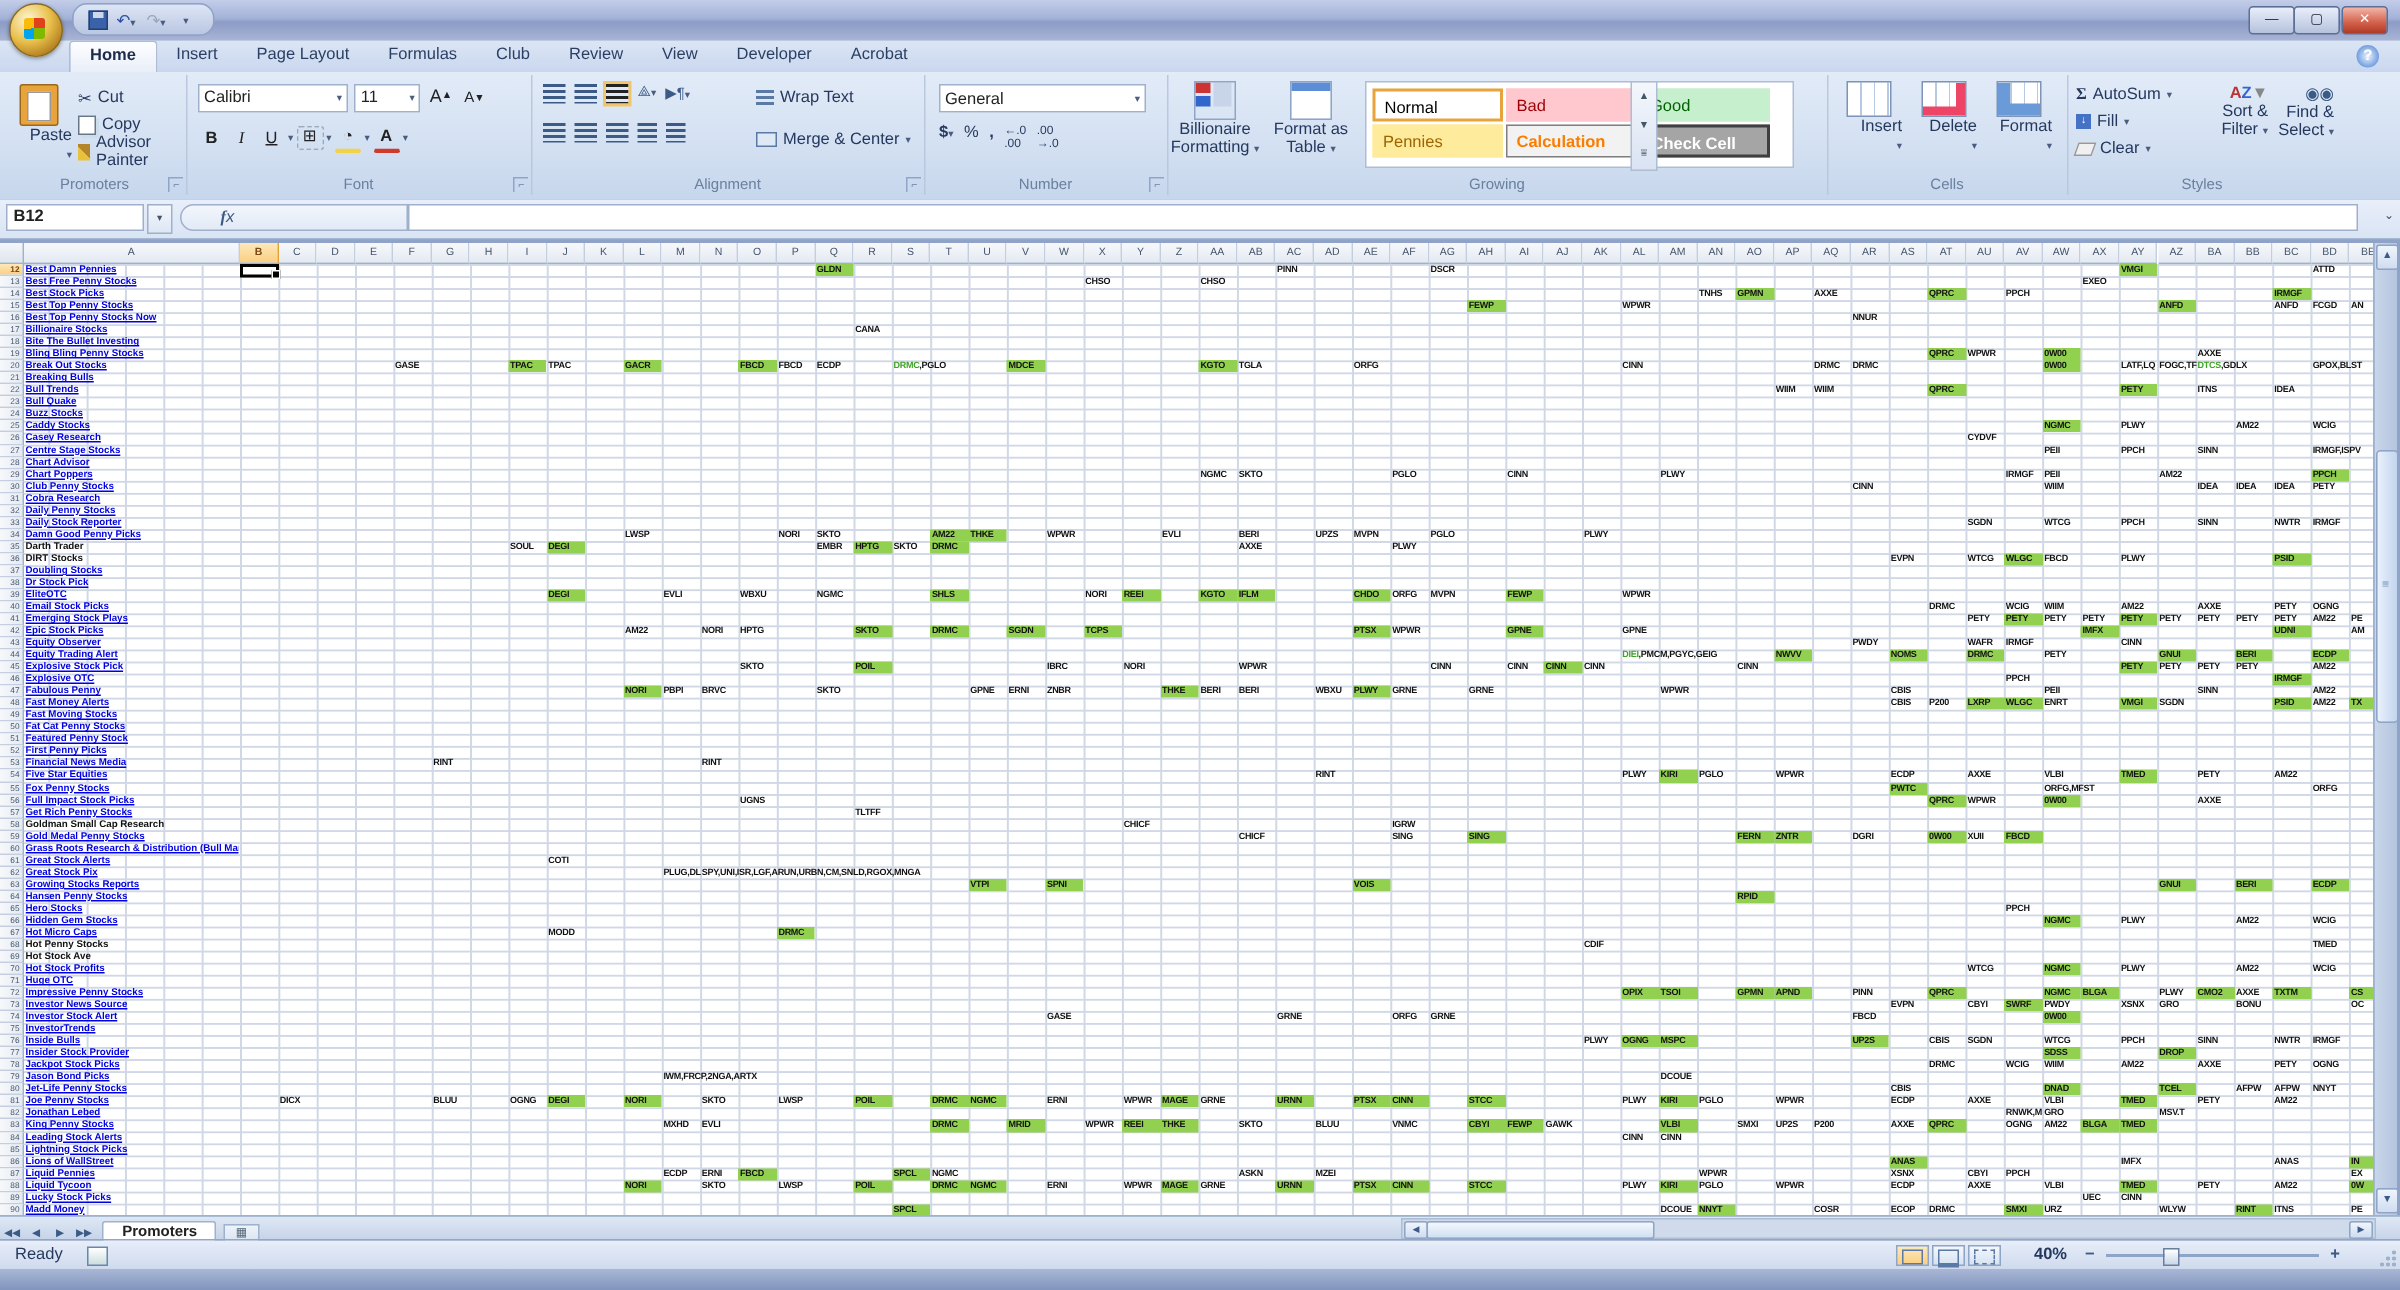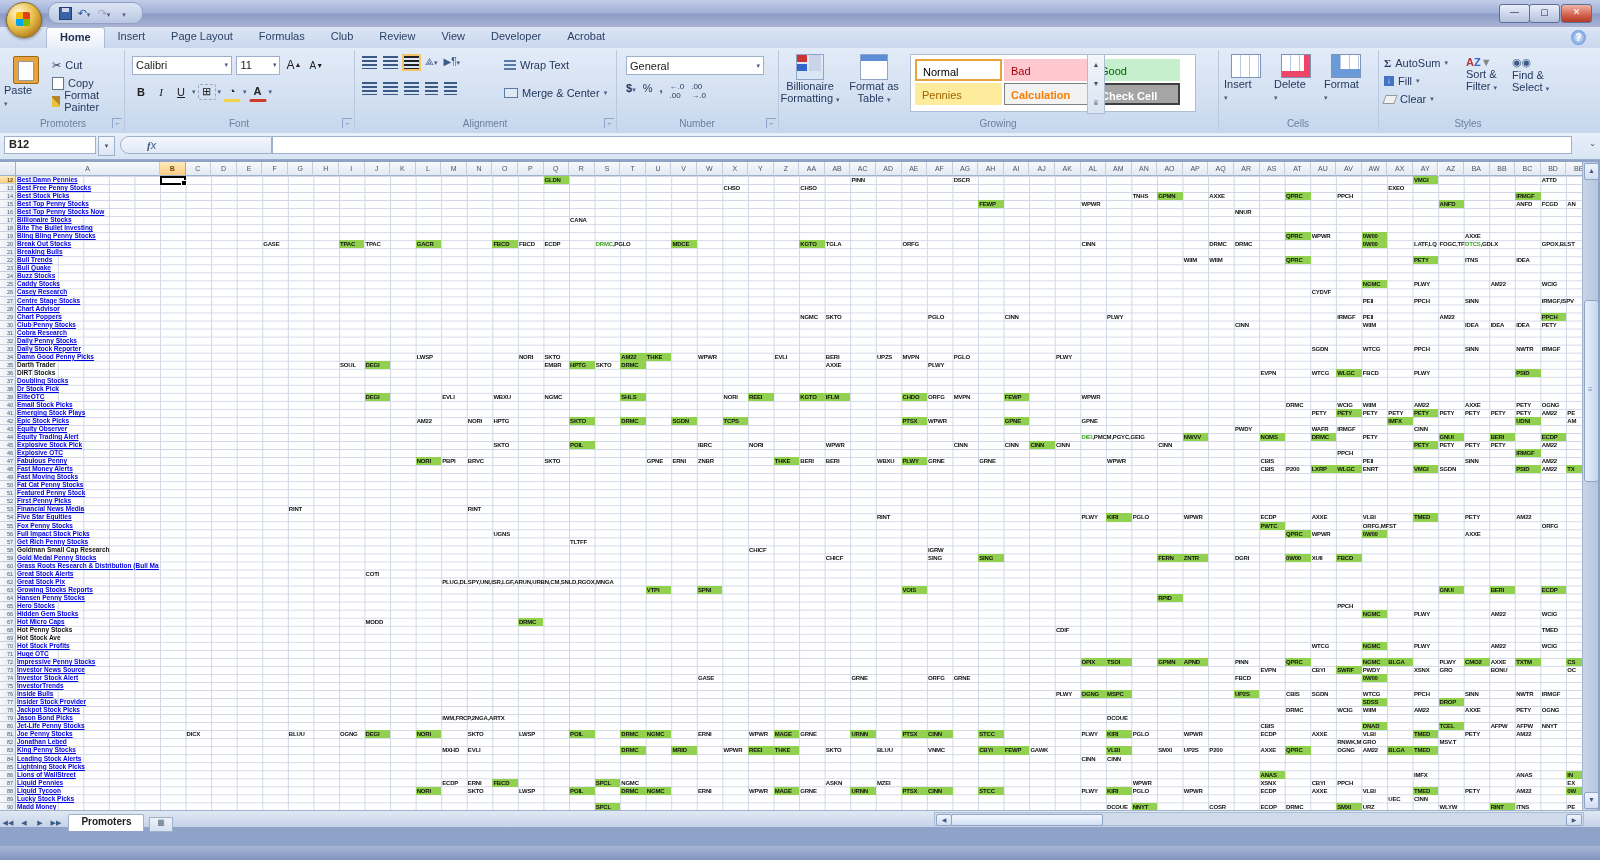--- a/index.html
+++ b/index.html
@@ -34,21 +34,21 @@
     border-radius:3px 3px 0 0;color:#1c2c4c;font-weight:bold;}
   #helpbtn{position:absolute;right:14px;top:30px;width:15px;height:15px;border-radius:50%;
     background:radial-gradient(#eaf3ff,#3f7ad1);color:#fff;font-size:10px;text-align:center;line-height:15px;font-weight:bold;}
   
   #ribbon{position:absolute;left:0;top:48px;width:1600px;height:85px;
     background:linear-gradient(#e2ebf8,#d4e1f2 55%,#c6d6ec);border-bottom:1px solid #8fa5c7;}
   .group{position:absolute;top:2px;height:80px;border-right:1px solid #b9c8df;}
   .glabel{position:absolute;bottom:1px;left:0;right:0;text-align:center;font-size:10px;color:#69809f;}
   .dlg{position:absolute;right:2px;bottom:2px;width:9px;height:9px;border-left:1px solid #8fa5c7;
     border-top:1px solid #8fa5c7;font-size:7px;color:#69809f;line-height:9px;text-align:center;}
-  .bigbtn{position:absolute;width:44px;top:4px;text-align:left;font-size:11px;color:#25385e;}
+  .bigbtn{position:absolute;width:44px;top:4px;text-align:right;font-size:11px;color:#25385e;}
   .smbtn{font-size:11px;color:#25385e;display:flex;align-items:center;gap:4px;height:18px;}
   .icon16{display:inline-block;width:14px;height:14px;vertical-align:middle;}
   .arrow{font-size:7px;color:#4a5d80;}
   
   #g-clip{left:2px;width:122px;}
   #pasteicon{width:24px;height:26px;margin:2px auto 0;background:#e8a33d;border:1px solid #9a6a1c;position:relative;border-radius:2px;}
   #pasteicon:before{content:"";position:absolute;left:4px;top:4px;width:14px;height:18px;background:#fff;border:1px solid #999;}
   
   #g-font{left:124px;width:230px;}
   .combo{background:#fff;border:1px solid #9fb1ca;font-size:11px;color:#222;padding:0 3px;height:17px;display:inline-flex;align-items:center;justify-content:space-between;}
@@ -213,21 +213,21 @@
         <div class="smbtn">
             <span>✂</span>
             <span>Cut</span>
           </div>
         <div class="smbtn">
             <span class="icon16" style="width:10px;height:11px;border:1px solid #678;background:#fff;box-shadow:2px 2px 0 #cde;"></span>
             <span>Copy</span>
           </div>
         <div class="smbtn">
             <span class="icon16" style="width:10px;height:11px;background:linear-gradient(45deg,#e8c23a 50%,#b5852a 50%);"></span>
-            <span>Format Painter</span>
+            <span>Advisor Painter</span>
           </div>
       </div>
       <div class="glabel">Promoters</div>
       <div class="dlg">⌐</div>
     </div>
 
     <div class="group" id="g-font">
       <div style="position:absolute;left:8px;top:5px;">
         <span class="combo" style="width:92px;">
             <span>Calibri</span>
@@ -1037,14 +1037,37 @@
     <span class="tnav">◀◀</span><span class="tnav">◀</span><span class="tnav">▶</span><span class="tnav">▶▶</span>
     <span id="sheettab">Promoters</span>
     <span id="newtab">▦</span>
     <div id="hscroll">
       <div class="harrow" style="left:1px;">◀</div>
       <div id="hthumb"></div>
       <div class="harrow" style="right:1px;">▶</div>
     </div>
   </div>
 
+  <div id="statusbar">
+    <span id="ready">Ready</span>
+    <span id="macroicon"></span>
+    <div id="views">
+      <span class="vbtn on">
+          <i></i>
+        </span>
+      <span class="vbtn">
+          <i style="border-bottom-width:3px;"></i>
+        </span>
+      <span class="vbtn">
+          <i style="border-style:dashed;"></i>
+        </span>
+    </div>
+    <span id="zoomlabel">40%</span>
+    <div id="zoomctl">
+      <span class="zbtn" style="left:0;">−</span>
+      <div id="ztrack"></div>
+      <div id="zhandle"></div>
+      <span class="zbtn" style="right:0;">+</span>
+    </div>
+    <div id="grip"></div>
+  </div>
   <div id="bottomframe"></div>
 </div>
 
 </body></html>

